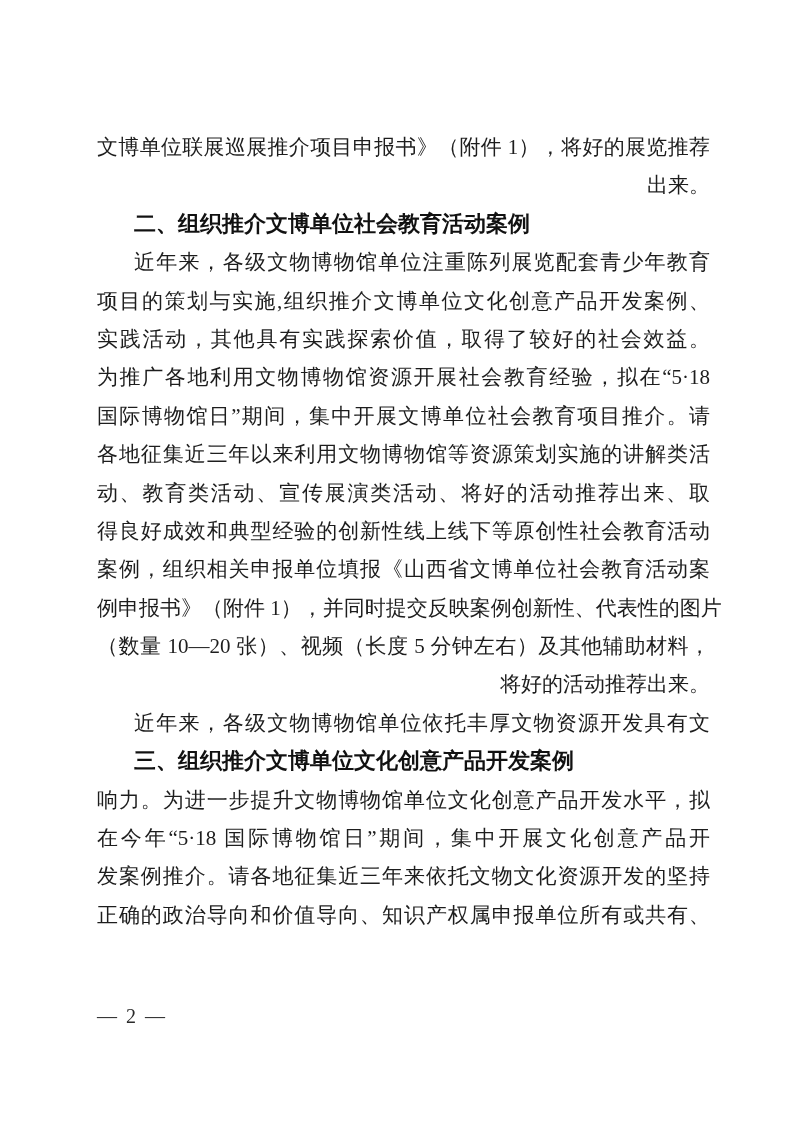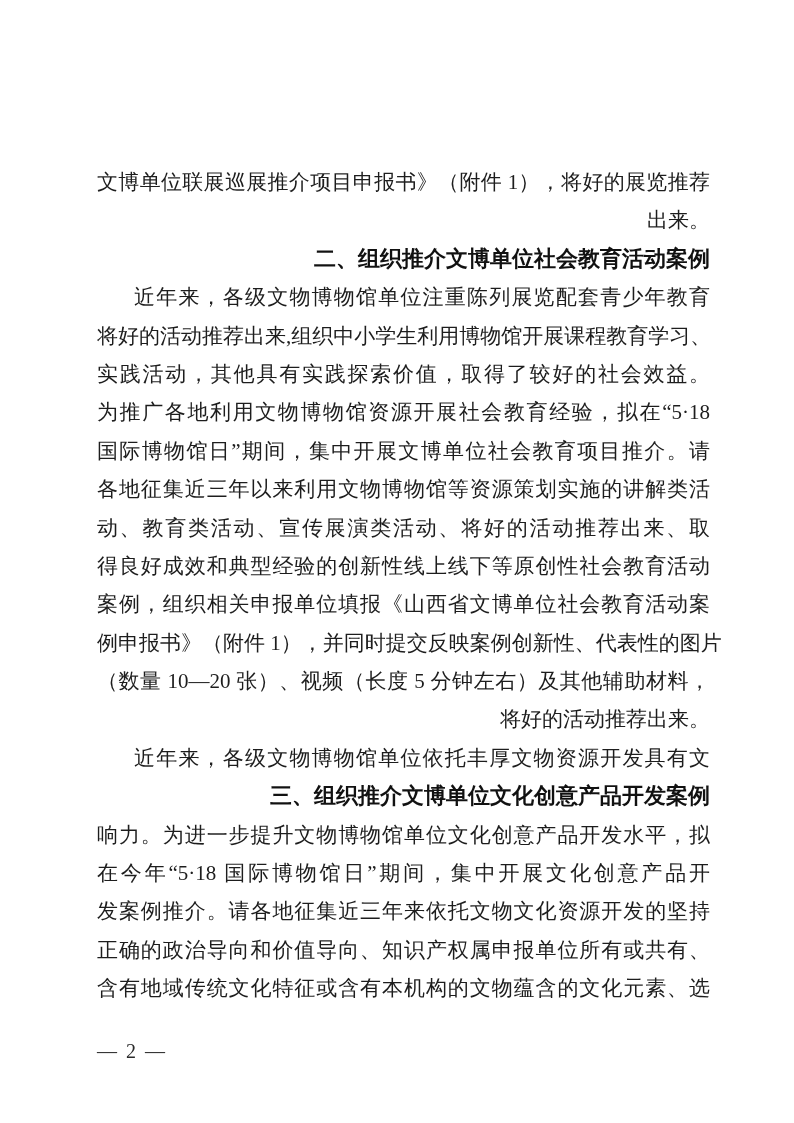--- a/index.html
+++ b/index.html
@@ -7,21 +7,20 @@
     padding: 0;
     background: #ffffff;
   }
   .page {
     position: relative;
     width: 794px;
     height: 1067px;
     background: #ffffff;
     overflow: hidden;
     font-family: "Liberation Serif", "DejaVu Serif", serif;
-    margin-top: 35px;
   }
   .doc-body {
     position: absolute;
     left: 97px;
     top: 128px;
     width: 613px;
   }
   .ln {
     height: 38.4px;
     line-height: 38.4px;
@@ -44,21 +43,21 @@
   .ind {
     padding-left: 37px;
   }
   
   .hd {
     padding-left: 37px;
     font-family: "Liberation Sans", "DejaVu Sans", sans-serif;
     font-weight: bold;
     font-size: 22px;
     color: #111111;
-    text-align: right;
+    text-align: left;
   }
   .page-number {
     position: absolute;
     left: 97px;
     top: 1000px;
     height: 32px;
     line-height: 32px;
     font-size: 20px;
     letter-spacing: 2px;
     color: #2a2a2a;
@@ -67,34 +66,33 @@
 </style>
 </head>
 <body>
 
 <div class="page">
   <div class="doc-body">
     <div class="ln j">文博单位联展巡展推介项目申报书》（附件 1），将好的展览推荐</div>
     <div class="ln end">出来。</div>
     <div class="ln hd">二、组织推介文博单位社会教育活动案例</div>
     <div class="ln j ind">近年来，各级文物博物馆单位注重陈列展览配套青少年教育</div>
-    <div class="ln j">将好的活动推荐出来,组织中小学生利用博物馆开展课程教育学习、</div>
+    <div class="ln j">项目的策划与实施,组织推介文博单位文化创意产品开发案例、</div>
     <div class="ln j">实践活动，其他具有实践探索价值，取得了较好的社会效益。</div>
     <div class="ln j">为推广各地利用文物博物馆资源开展社会教育经验，拟在“5·18</div>
     <div class="ln j">国际博物馆日”期间，集中开展文博单位社会教育项目推介。请</div>
     <div class="ln j">各地征集近三年以来利用文物博物馆等资源策划实施的讲解类活</div>
     <div class="ln j">动、教育类活动、宣传展演类活动、将好的活动推荐出来、取</div>
     <div class="ln j">得良好成效和典型经验的创新性线上线下等原创性社会教育活动</div>
     <div class="ln j">案例，组织相关申报单位填报《山西省文博单位社会教育活动案</div>
     <div class="ln j">例申报书》（附件 1），并同时提交反映案例创新性、代表性的图片</div>
     <div class="ln j">（数量 10—20 张）、视频（长度 5 分钟左右）及其他辅助材料，</div>
     <div class="ln end">将好的活动推荐出来。</div>
     <div class="ln j ind">近年来，各级文物博物馆单位依托丰厚文物资源开发具有文</div>
     <div class="ln hd">三、组织推介文博单位文化创意产品开发案例</div>
     <div class="ln j">响力。为进一步提升文物博物馆单位文化创意产品开发水平，拟</div>
     <div class="ln j">在今年“5·18 国际博物馆日”期间，集中开展文化创意产品开</div>
     <div class="ln j">发案例推介。请各地征集近三年来依托文物文化资源开发的坚持</div>
     <div class="ln j">正确的政治导向和价值导向、知识产权属申报单位所有或共有、</div>
-    <div class="ln j">含有地域传统文化特征或含有本机构的文物蕴含的文化元素、选</div>
   </div>
 
   <div class="page-number">— 2 —</div>
 </div>
 
 </body></html>

